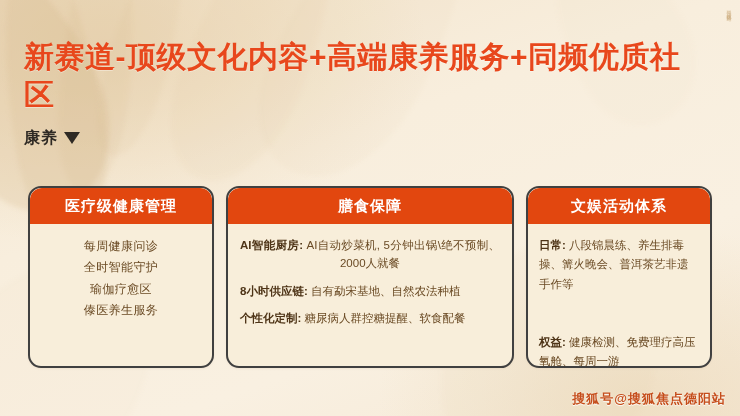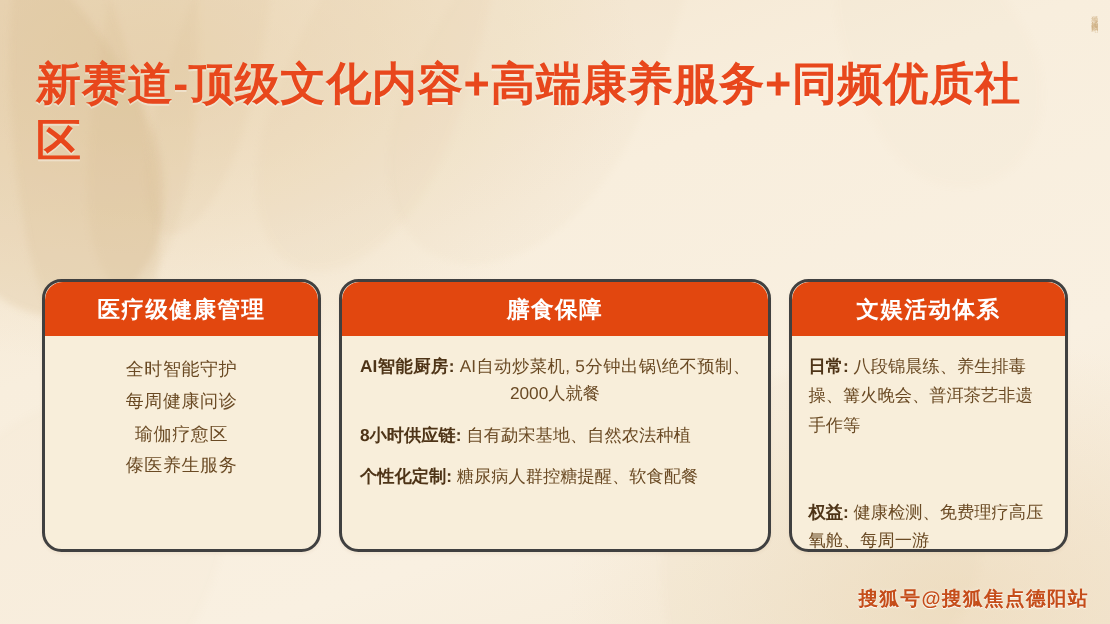--- a/index.html
+++ b/index.html
@@ -215,29 +215,33 @@
     <div class="frond f6"></div>
     <div class="frond f7"></div>
     <div class="frond f8"></div>
     <div class="frond f9"></div>
   </div>
 
   <div class="corner-mark">搜狐号 搜狐焦点德阳站</div>
 
   <div class="head">
     <h1 class="title">新赛道-顶级文化内容+高端康养服务+同频优质社区</h1>
+    <div class="subtitle">
+      <span>康养</span>
+      <span class="caret"></span>
+    </div>
   </div>
 
   <div class="cards">
 
     <div class="card c1">
       <div class="card-head">医疗级健康管理</div>
       <div class="card-body">
+        <div class="line">每周健康问诊</div>
         <div class="line">全时智能守护</div>
-        <div class="line">每周健康问诊</div>
         <div class="line">瑜伽疗愈区</div>
         <div class="line">傣医养生服务</div>
       </div>
     </div>
 
     <div class="card c2">
       <div class="card-head">膳食保障</div>
       <div class="card-body">
         <div class="item wrap-center">
           <b>AI智能厨房:</b><span> AI自动炒菜机, 5分钟出锅\绝不预制、2000人就餐</span>

